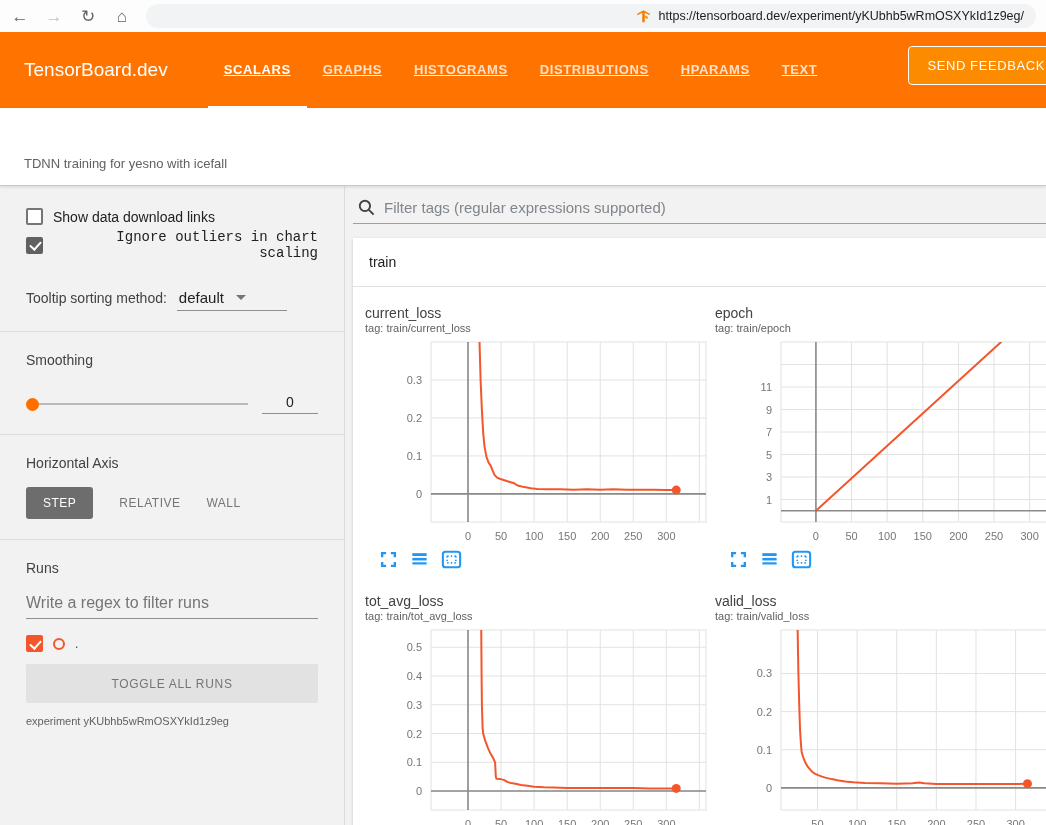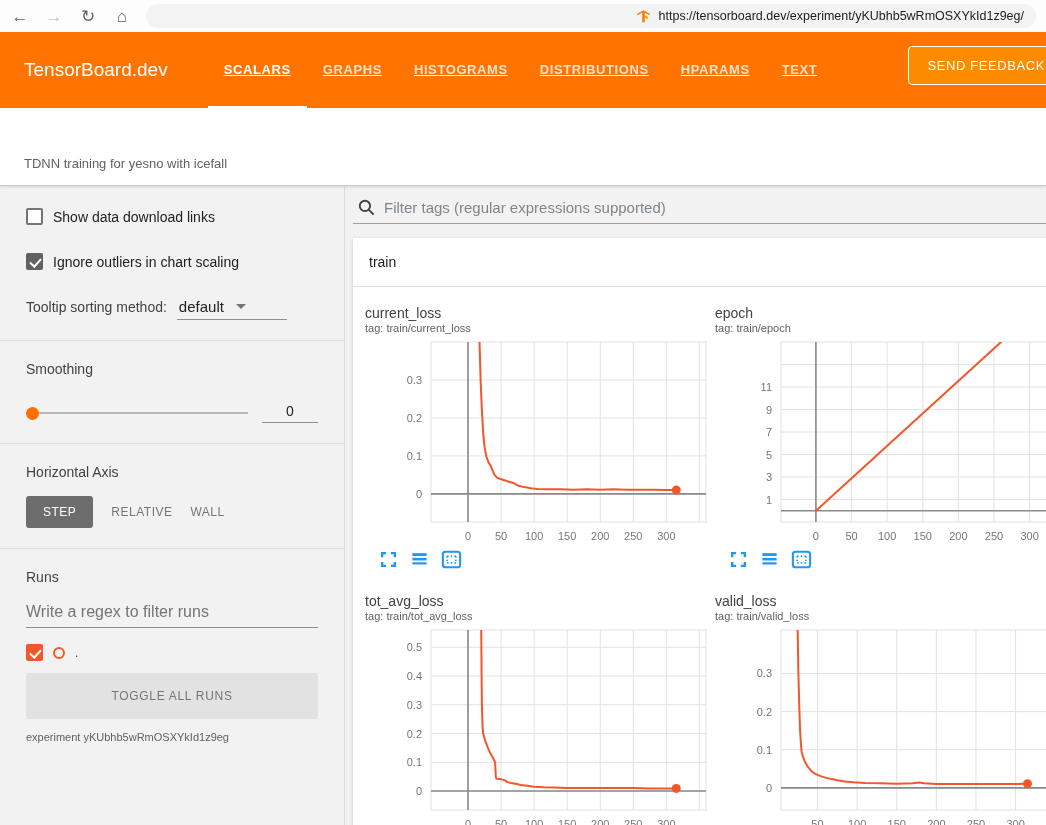--- a/index.html
+++ b/index.html
@@ -24,45 +24,45 @@
   .subtitle-band { height:78px; background:#fff; display:flex; align-items:flex-end; padding:0 0 14px 24px; border-bottom:1px solid #c9c9c9; box-shadow:0 1px 3px rgba(0,0,0,0.12); position:relative; z-index:2; }
   .subtitle { font-size:13px; color:#616161; }
 
   
   .content { display:flex; height:647px; background:#f2f2f2; }
   .sidebar { width:345px; min-width:345px; border-right:1px solid #dcdcdc; padding:0 26px; overflow:hidden; }
   .main { flex:1; padding:8px 0 0 8px; overflow:hidden; }
 
   
   .side-row { display:flex; align-items:center; gap:10px; }
-  .mt22 { margin-top:22px; } .mt12 { margin-top:28px; }
+  .mt22 { margin-top:22px; } .mt12 { margin-top:4px;font-family:Liberation Mono, monospace; }
   .cb { width:17px; height:17px; border:2px solid #757575; border-radius:2px; background:#fff; position:relative; cursor:pointer; flex:none; }
   .cb.checked { background:#616161; border-color:#616161; }
   .cb.checked::after, .cb.orange.checked::after { content:""; position:absolute; left:4px; top:0.5px; width:5px; height:9px; border:solid #fff; border-width:0 2.5px 2.5px 0; transform:rotate(42deg); }
   .cb.orange.checked { background:var(--run,#f4562b); border-color:var(--run,#f4562b); }
   .side-label { font-size:14px; color:#212121;text-align:right; }
   .tooltip-row { margin-top:28px; display:flex; align-items:baseline; gap:10px; }
   .dropdown { border-bottom:1px solid #8f8f8f; padding:0 6px 4px 2px; display:flex; align-items:center; gap:12px; min-width:110px; cursor:pointer; }
   .dropdown-value { font-size:15px; color:#212121; }
   .caret { width:0; height:0; border-left:5px solid transparent; border-right:5px solid transparent; border-top:5px solid #757575; }
   .divider { border:none; border-top:1px solid #ddd; margin:20px -26px 0 -26px; }
   .section-title { font-size:14px; color:#424242; margin-top:20px; }
   .slider-row { display:flex; align-items:center; margin-top:26px; gap:14px; }
   .slider { flex:1; height:2px; background:#b9b9b9; position:relative; cursor:pointer; }
   .slider-thumb { width:13px; height:13px; border-radius:50%; background:#ff6f00; position:absolute; left:0; top:-5.5px; cursor:pointer; }
   .slider-value { width:56px; text-align:center; font-size:14px; color:#212121; border-bottom:1px solid #8f8f8f; padding-bottom:3px; }
-  .axis-buttons { display:flex; align-items:center; margin-top:16px; gap:18px; }
+  .axis-buttons { display:flex; align-items:center; margin-top:16px; gap:26px; }
   .axis-btn { font-size:12px; letter-spacing:0.5px; color:#757575; background:transparent; border:none; font-family:inherit; cursor:pointer; padding:9px 0; }
   .axis-btn.selected { background:#6d6d6d; color:#fff; border-radius:3px; padding:9px 17px; }
   .regex-input { width:100%; margin-top:12px; border:none; border-bottom:1px solid #8f8f8f; background:transparent; font-size:16px; color:#212121; padding:6px 0; outline:none; font-family:inherit; }
   .regex-input::placeholder { color:#757575; }
   .run-row { display:flex; align-items:center; margin-top:16px; gap:10px; }
   .run-circle { width:12px; height:12px; border:2px solid var(--run,#f4562b); border-radius:50%; flex:none; }
   .run-name { font-size:12px; color:#424242; }
-  .toggle-btn { width:100%; margin-top:12px; height:46px; background:#e2e2e2; border:none; border-radius:2px; font-size:12px; letter-spacing:0.7px; color:#757575; font-family:inherit; cursor:pointer; }
+  .toggle-btn { width:100%; margin-top:12px; height:39px; background:#e2e2e2; border:none; border-radius:2px; font-size:12px; letter-spacing:0.7px; color:#757575; font-family:inherit; cursor:pointer; }
   .experiment-line { margin-top:12px; font-size:11px; color:#616161; white-space:nowrap; }
 
   
   .filter-row { display:flex; align-items:center; gap:8px; padding:4px 8px 0 4px; border-bottom:1px solid #9e9e9e; padding-bottom:6px; }
   .filter-input { flex:1; border:none; background:transparent; outline:none; font-size:15px; color:#212121; font-family:inherit; }
   .filter-input::placeholder { color:#80868b; }
   .card { margin-top:14px; background:#fff; width:1010px; box-shadow:0 1px 3px rgba(0,0,0,0.18); }
   .card-header { padding:16px; font-size:14px; color:#212121; border-bottom:1px solid #e0e0e0; cursor:pointer; }
   .charts-grid { display:grid; grid-template-columns:350px 350px; padding:18px 0 0 12px; row-gap:20px; }
   .chart-title { font-size:14px; color:#424242; }

